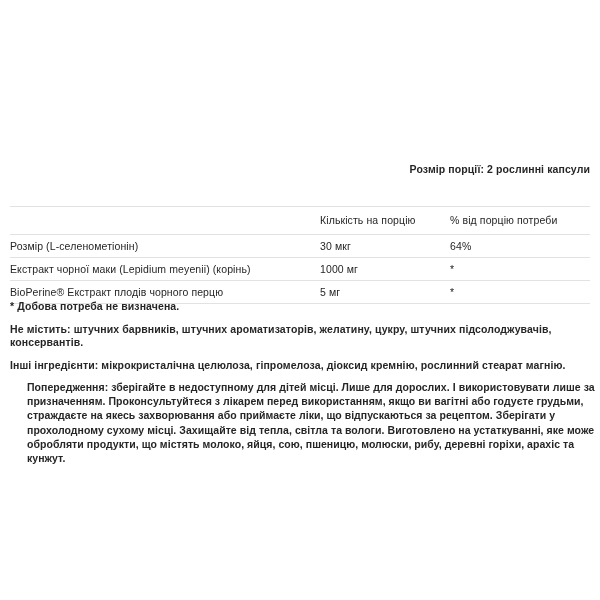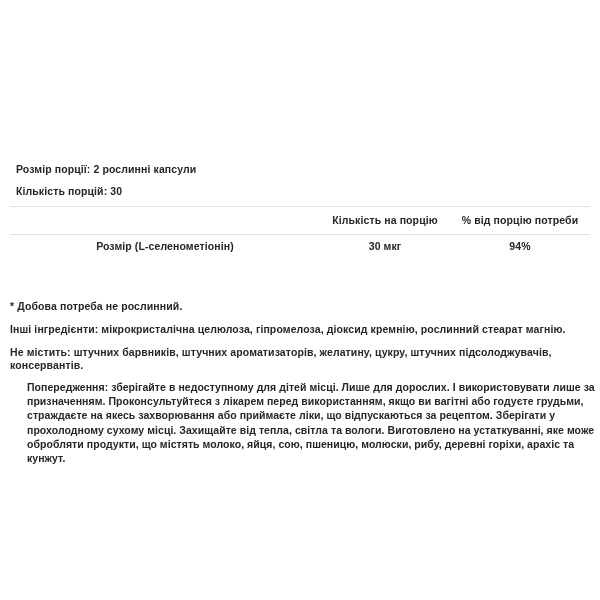--- a/index.html
+++ b/index.html
@@ -19,23 +19,24 @@
     position: relative;
     width: 600px;
     height: 600px;
     box-sizing: border-box;
     padding: 0 10px;
   }
 
   
   .serving-block {
     position: absolute;
-    left: 16px;
+    left: 10px;
     top: 163px;
     width: 580px;
+    text-align: right;
   }
   .serving-line {
     font-size: 10.5px;
     line-height: 13px;
     font-weight: 700;
     color: #262626;
     margin: 0 0 9px 0;
     letter-spacing: 0.01em;
   }
 
@@ -45,23 +46,23 @@
     left: 10px;
     top: 206px;
     width: 580px;
     border-collapse: collapse;
     table-layout: fixed;
   }
   .facts-table td,
   .facts-table th {
     padding: 0;
     margin: 0;
-    text-align: center;
+    text-align: left;
     vertical-align: middle;
-    font-weight: 700;
+    font-weight: 400;
     font-size: 10.5px;
     line-height: 13px;
     color: #262626;
     letter-spacing: 0.01em;
   }
   .col-name   { width: 310px; }
   .col-amount { width: 130px; }
   .col-dv     { width: 140px; }
 
   .facts-table tr {
@@ -111,46 +112,55 @@
     text-align: left;
   }
 </style>
 </head>
 <body>
 
 <div class="page">
 
   <div class="serving-block">
     <p class="serving-line">Розмір порції: 2 рослинні капсули</p>
-    <p class="serving-line">Кількість порцій: 30</p>
   </div>
 
   <table class="facts-table">
     <colgroup>
       <col class="col-name">
       <col class="col-amount">
       <col class="col-dv">
     </colgroup>
     <thead>
       <tr>
         <th class="cell-pad"></th>
         <th>Кількість на порцію</th>
         <th>% від порцію потреби</th>
       </tr>
     </thead>
     <tbody>
       <tr>
         <td class="cell-pad">Розмір (L-селенометіонін)</td>
         <td>30 мкг</td>
-        <td>94%</td>
+        <td>64%</td>
+      </tr>
+      <tr>
+        <td class="cell-pad">Екстракт чорної маки (Lepidium meyenii) (корінь)</td>
+        <td>1000 мг</td>
+        <td class="star-cell">*</td>
+      </tr>
+      <tr class="row-last">
+        <td class="cell-pad">BioPerine® Екстракт плодів чорного перцю</td>
+        <td>5 мг</td>
+        <td class="star-cell">*</td>
       </tr>
     </tbody>
   </table>
 
   <div class="notes">
-    <p class="note-line">* Добова потреба не рослинний.</p>
+    <p class="note-line">* Добова потреба не визначена.</p>
+    <p class="note-line">Не містить: штучних барвників, штучних ароматизаторів, желатину, цукру, штучних підсолоджувачів, консервантів.</p>
     <p class="note-line">Інші інгредієнти: мікрокристалічна целюлоза, гіпромелоза, діоксид кремнію, рослинний стеарат магнію.</p>
-    <p class="note-line">Не містить: штучних барвників, штучних ароматизаторів, желатину, цукру, штучних підсолоджувачів, консервантів.</p>
   </div>
 
   <p class="warning">Попередження: зберігайте в недоступному для дітей місці.  Лише для дорослих. І використовувати лише за призначенням. Проконсультуйтеся з лікарем перед використанням, якщо ви вагітні або годуєте грудьми, страждаєте на якесь захворювання або приймаєте ліки, що відпускаються за рецептом. Зберігати у прохолодному сухому місці.  Захищайте від тепла, світла та вологи. Виготовлено на устаткуванні, яке може обробляти продукти, що містять молоко, яйця, сою, пшеницю, молюски, рибу, деревні горіхи, арахіс та кунжут.</p>
 
 </div>
 
 </body></html>

